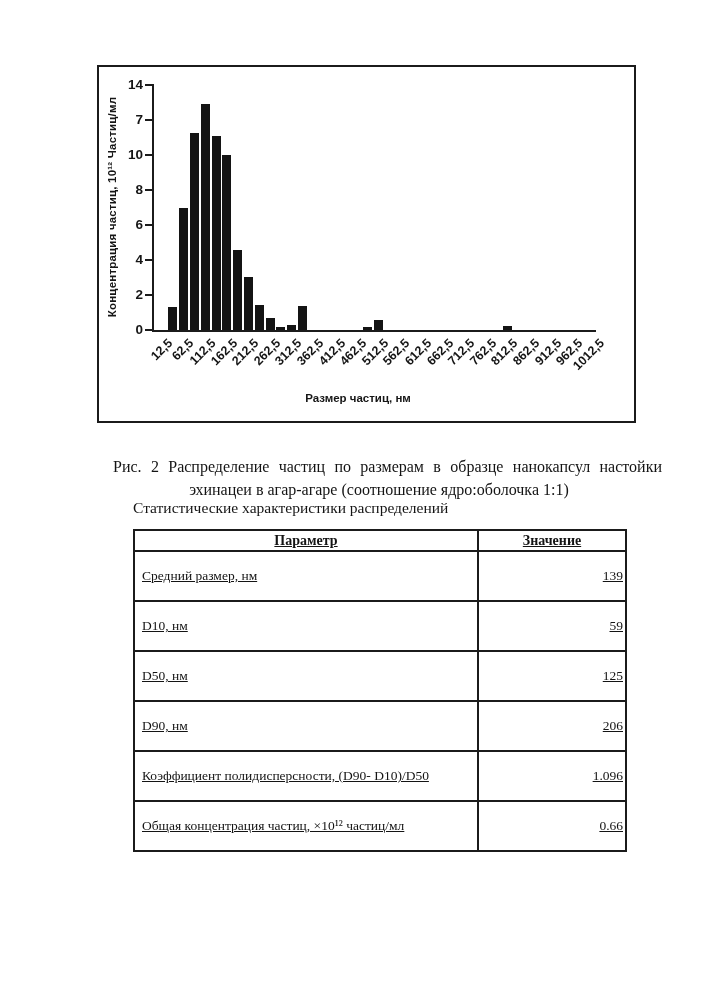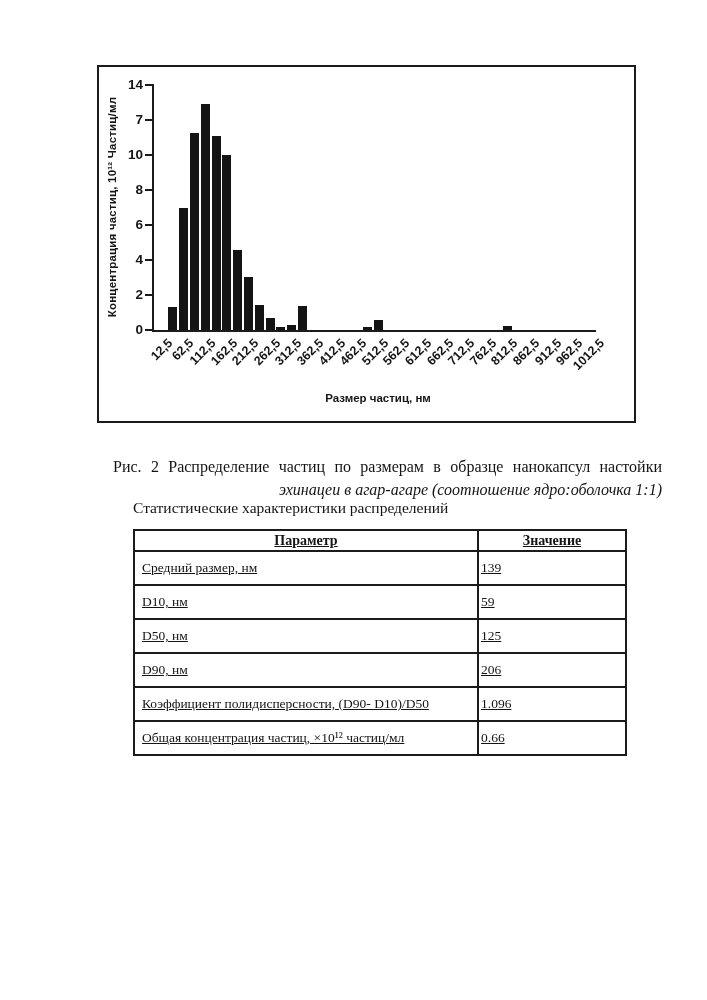--- a/index.html
+++ b/index.html
@@ -43,52 +43,52 @@
     color:#161616;
   }
   .ytitle{
     position:absolute;left:13px;top:140px;
     transform:translate(-50%,-50%) rotate(-90deg);
     white-space:nowrap;
     font-family:"Liberation Sans", sans-serif;font-weight:bold;font-size:11.5px;
     color:#161616;letter-spacing:0.2px;
   }
   .xtitle{
-    position:absolute;left:58px;top:325px;width:442px;text-align:center;
+    position:absolute;left:38px;top:325px;width:442px;text-align:center;
     font-family:"Liberation Sans", sans-serif;font-weight:bold;font-size:11.5px;
     color:#161616;
   }
 
   
   .caption{
     position:absolute;left:96px;top:440px;width:566px;
     font-size:16px;line-height:22.5px;color:#141414;
   }
   .caption .just{display:block;text-align:justify;text-align-last:justify;margin-left:17px;}
-  .caption .plain{display:block;text-align:right;font-style:italic;}
+  .caption .plain{display:block;text-align:center;}
 
   
   .table-title{
     position:absolute;left:133px;top:499px;width:492px;text-align:left;
     font-size:15.5px;color:#141414;
   }
   .stats-table{
     position:absolute;left:133px;top:529px;width:492px;
     border-collapse:collapse;table-layout:fixed;
     font-size:13.5px;color:#141414;
   }
   .stats-table th,.stats-table td{
     border:2px solid #1b1b1b;box-sizing:border-box;text-decoration:underline;
   }
   .stats-table th{
     font-weight:bold;font-size:14px;text-align:center;
     height:21px;padding:0 6px;
   }
   .stats-table td{height:26px;padding:0 7px;margin-top:25px;}
-  .stats-table td.value-cell{text-align:left;padding:8px 2px;}
+  .stats-table td.value-cell{text-align:right;padding:16px 2px;}
   .col-param{width:344px;}
   .col-value{width:148px;}
 </style>
 </head>
 <body>
 
 <div class="page">
 
   <div class="figure-box">
     <div class="ytitle">Концентрация частиц, 10¹² Частиц/мл</div>

